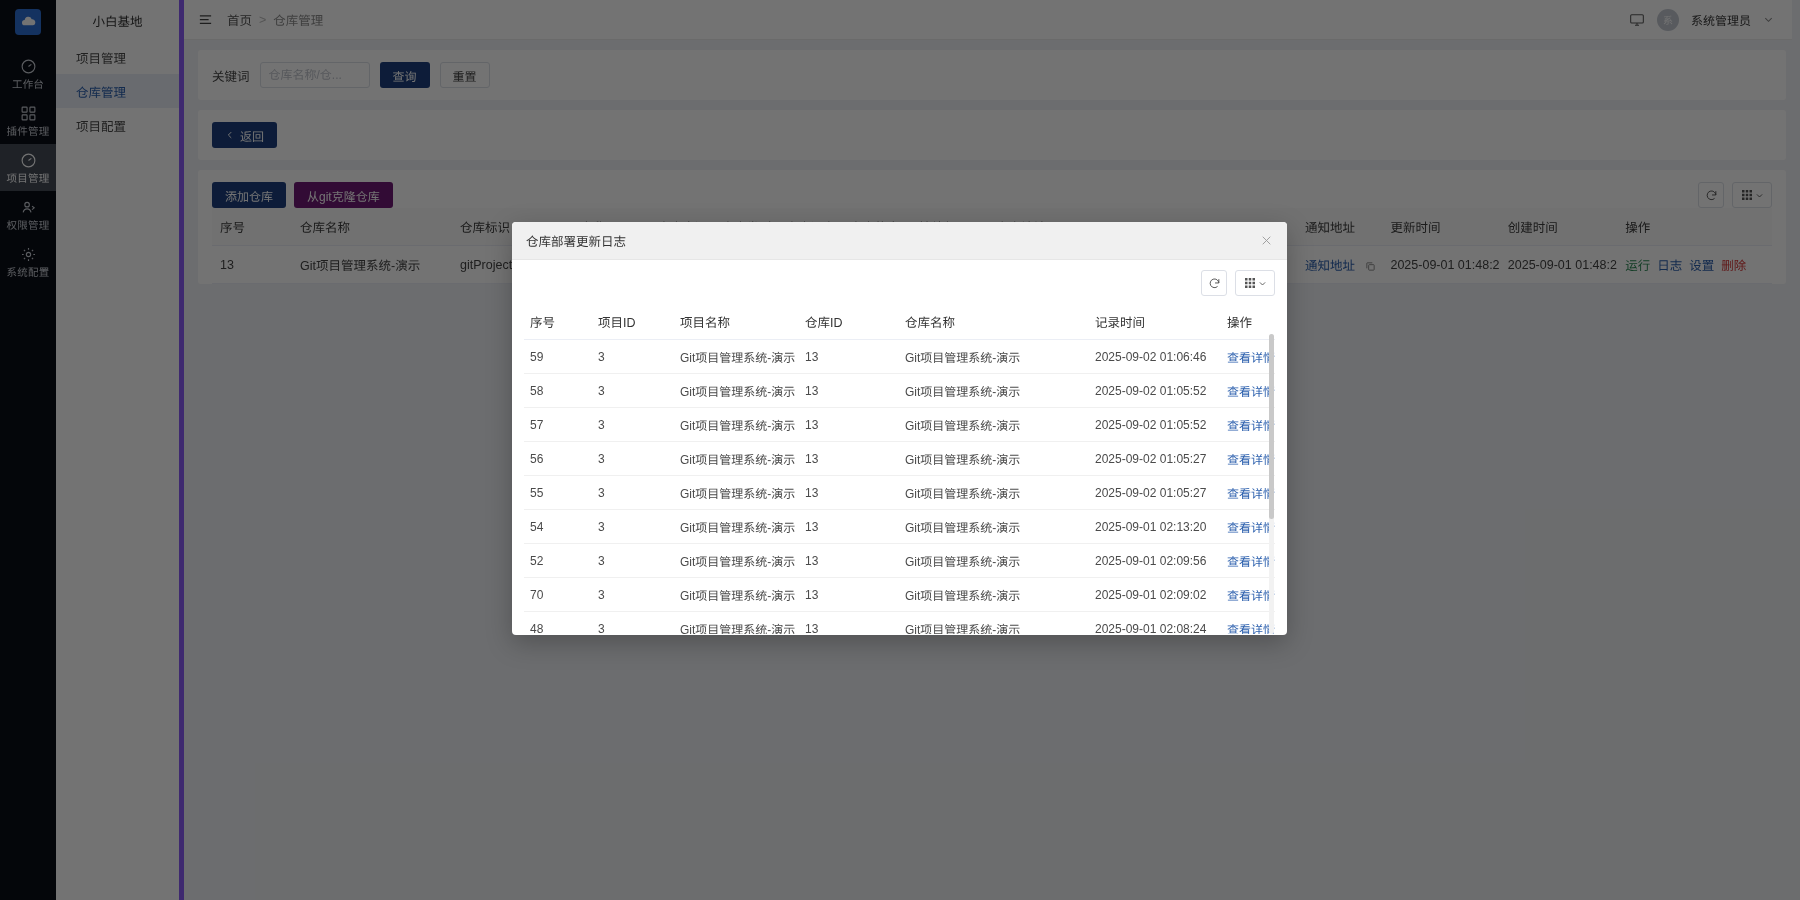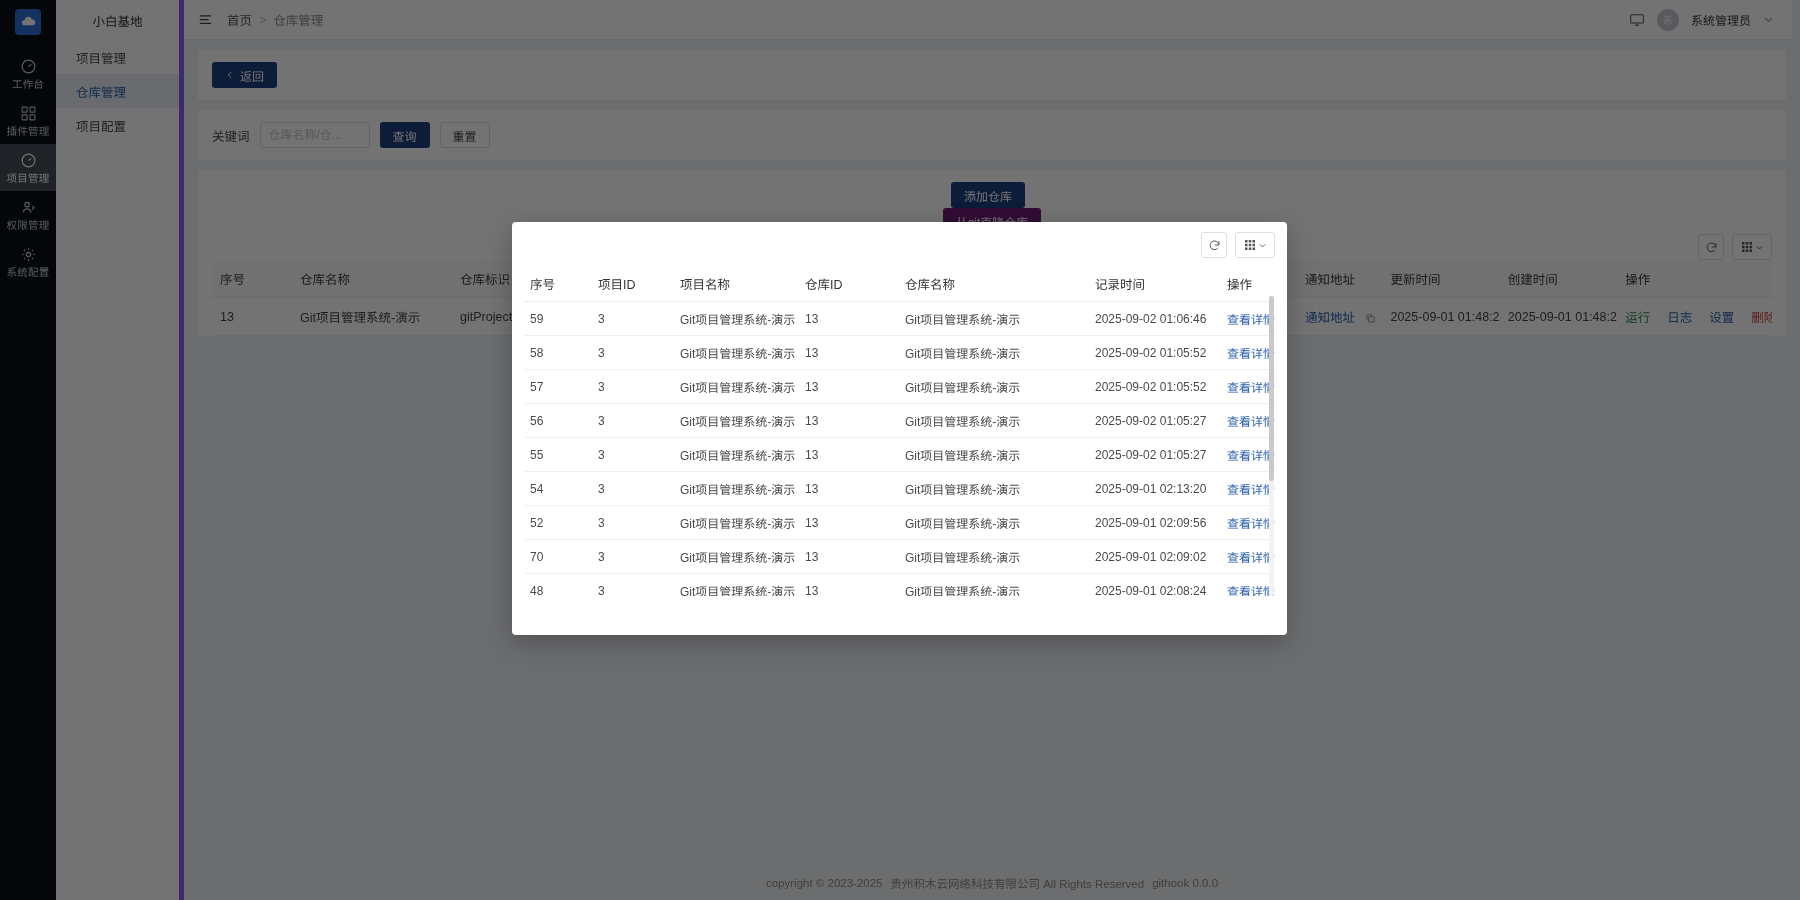--- a/index.html
+++ b/index.html
@@ -107,21 +107,21 @@
   .filter-row { display: flex; align-items: center; gap: 10px; }
   .filter-label { font-size: 12.5px; color: #444; }
   .filter-input {
     width: 110px; height: 26px; border: 1px solid #dcdfe6; border-radius: 3px;
     background: #fff; font-size: 12px; padding: 0 8px; color: #333;
     font-family: inherit;
   }
   .filter-input::placeholder { color: #c0c4cc; }
 
   .table-card { background: #fff; border-radius: 3px; padding: 12px 14px 0 14px; }
-  .tbl-actions { display: flex; align-items: center; flex-direction: column; }
+  .tbl-actions { display: flex; align-items: center; }
   .tbl-actions-right { margin-left: auto; display: flex; align-items: center; gap: 8px; }
   .icon-btn {
     width: 26px; height: 26px; border: 1px solid #dcdfe6; border-radius: 3px;
     background: #fff; display: flex; align-items: center; justify-content: center;
     cursor: pointer; color: #555;
   }
   .icon-btn.wide { width: 40px; gap: 2px; }
 
   table.grid { width: 100%; border-collapse: collapse; table-layout: fixed; }
   table.grid th {
@@ -134,21 +134,21 @@
     border-bottom: 1px solid #ebeef5; white-space: nowrap; overflow: hidden;
   }
   .lnk { color: #2b5fad; cursor: pointer; }
   .lnk-green { color: #2e8b57; cursor: pointer; }
   .lnk-red { color: #d63b3b; cursor: pointer; }
   .help-q {
     display: inline-flex; width: 12px; height: 12px; border-radius: 50%;
     border: 1px solid #aaa; color: #888; font-size: 9px;
     align-items: center; justify-content: center; margin-left: 4px; cursor: pointer;
   }
-  .act-links { display: flex; gap: 17px; }
+  .act-links { display: flex; gap: 7px; }
 
   .footer {
     position: absolute; left: 184px; right: 0; bottom: 0; height: 34px;
     display: flex; align-items: center; justify-content: center;
     font-size: 11.5px; color: #8a8a8a;
   }
   .footer span { margin: 0 4px; }
 
   
   .modal {
@@ -284,40 +284,40 @@
           <svg width="11" height="11" viewBox="0 0 24 24" fill="none" stroke="currentColor" stroke-width="2.2">
               <path d="M5 9l7 7 7-7"></path>
             </svg>
         </span>
       </div>
     </div>
 
     <div class="content">
 
       <div class="card">
-        <div class="btn btn-primary">
-          <span style="display:flex">
-            <svg width="10" height="10" viewBox="0 0 24 24" fill="none" stroke="currentColor" stroke-width="2.4">
-                <path d="M15 5l-7 7 7 7"></path>
-              </svg>
-          </span>
-          <span>返回</span>
-        </div>
-      </div>
-
-      <div class="card">
         <div class="filter-row">
           <span class="filter-label">关键词</span>
           <input class="filter-input" type="text" placeholder="仓库名称/仓..." style="">
           <div class="btn btn-primary">
             <span>查询</span>
           </div>
           <div class="btn btn-plain">
             <span>重置</span>
           </div>
+        </div>
+      </div>
+
+      <div class="card">
+        <div class="btn btn-primary">
+          <span style="display:flex">
+            <svg width="10" height="10" viewBox="0 0 24 24" fill="none" stroke="currentColor" stroke-width="2.4">
+                <path d="M15 5l-7 7 7 7"></path>
+              </svg>
+          </span>
+          <span>返回</span>
         </div>
       </div>
 
       <div class="table-card">
         <div class="tbl-actions">
           <div class="btn btn-primary" style="margin-right:8px">
             <span>添加仓库</span>
           </div>
           <div class="btn btn-dark">
             <span>从git克隆仓库</span>
@@ -415,30 +415,33 @@
                   <span class="lnk">设置</span>
                   <span class="lnk-red">删除</span>
                 </span>
               </td>
             </tr>
           </tbody>
         </table>
       </div>
     </div>
 
-    <div class="footer">
-      <span>copyright © 2023-2025</span>
-      <span>贵州积木云网络科技有限公司 All Rights Reserved</span>
-      <span>githook 0.0.0</span>
+  </div>
+
+  <div class="backdrop"></div>
+
+  <div class="modal">
+    <div class="modal-head">
+      <span class="modal-title">仓库部署更新日志</span>
+      <span class="modal-close">
+        <svg width="13" height="13" viewBox="0 0 24 24" fill="none" stroke="currentColor" stroke-width="1.7">
+            <path d="M5 5l14 14M19 5L5 19"></path>
+          </svg>
+      </span>
     </div>
-  </div>
-
-  <div class="backdrop"></div>
-
-  <div class="modal">
 
     <div class="modal-body">
       <div class="modal-toolbar">
         <div class="icon-btn">
           <svg width="13" height="13" viewBox="0 0 24 24" fill="none" stroke="currentColor" stroke-width="1.8">
               <path d="M20 11a8 8 0 10-2.3 6.3"></path>
               <path d="M20 4v7h-7"></path>
             </svg>
         </div>
         <div class="icon-btn wide">

